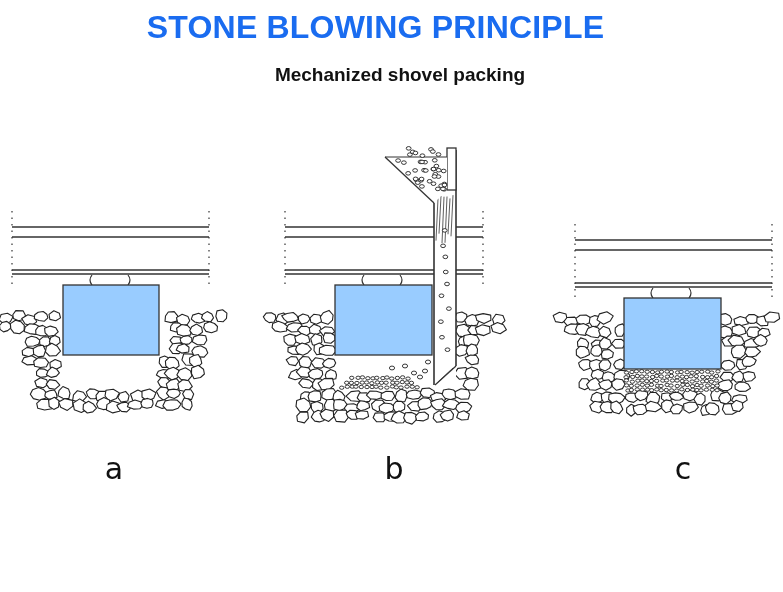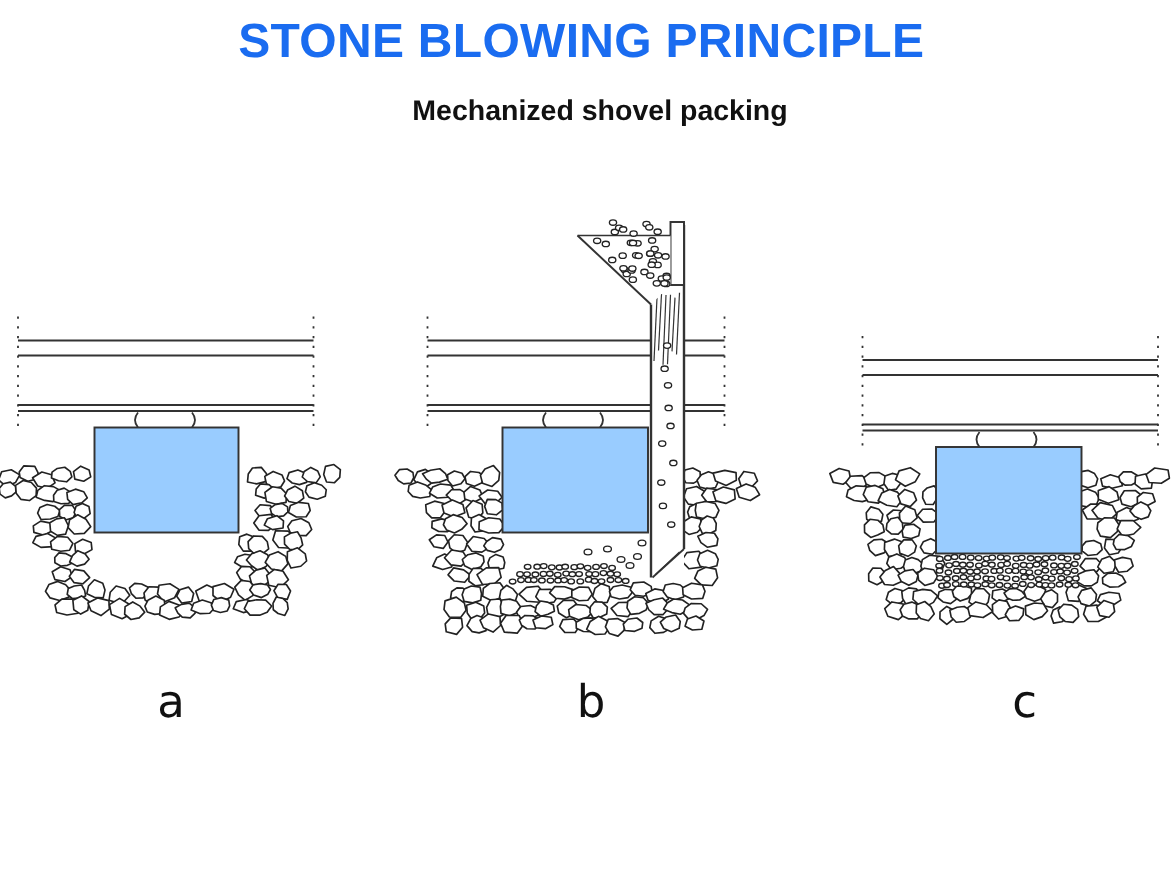--- a/index.html
+++ b/index.html
@@ -1,20 +1,20 @@
 <!DOCTYPE html>
 <html><head>
   <meta charset="utf-8">
   <style>
     html, body { margin: 0; padding: 0; background: #ffffff; }
     body { width: 783px; height: 592px; position: relative; overflow: hidden; }
     .title {
       position: absolute; left: 0; top: 9px; width: 751px; text-align: center;
       font-family: "Liberation Sans", sans-serif; font-weight: bold; font-size: 32px;
-      color: #1a6cf0; letter-spacing: 0.2px; padding-left: 12px;
+      color: #1a6cf0; letter-spacing: 0.2px;
     }
     .subtitle {
       position: absolute; left: 0; top: 64px; width: 800px; text-align: center;
       font-family: "Liberation Sans", sans-serif; font-weight: bold; font-size: 19px;
       color: #111111;
     }
     .label {
       position: absolute; top: 451px;
       font-family: "DejaVu Sans", sans-serif; font-size: 30px; color: #111111;
       width: 40px; text-align: center;

